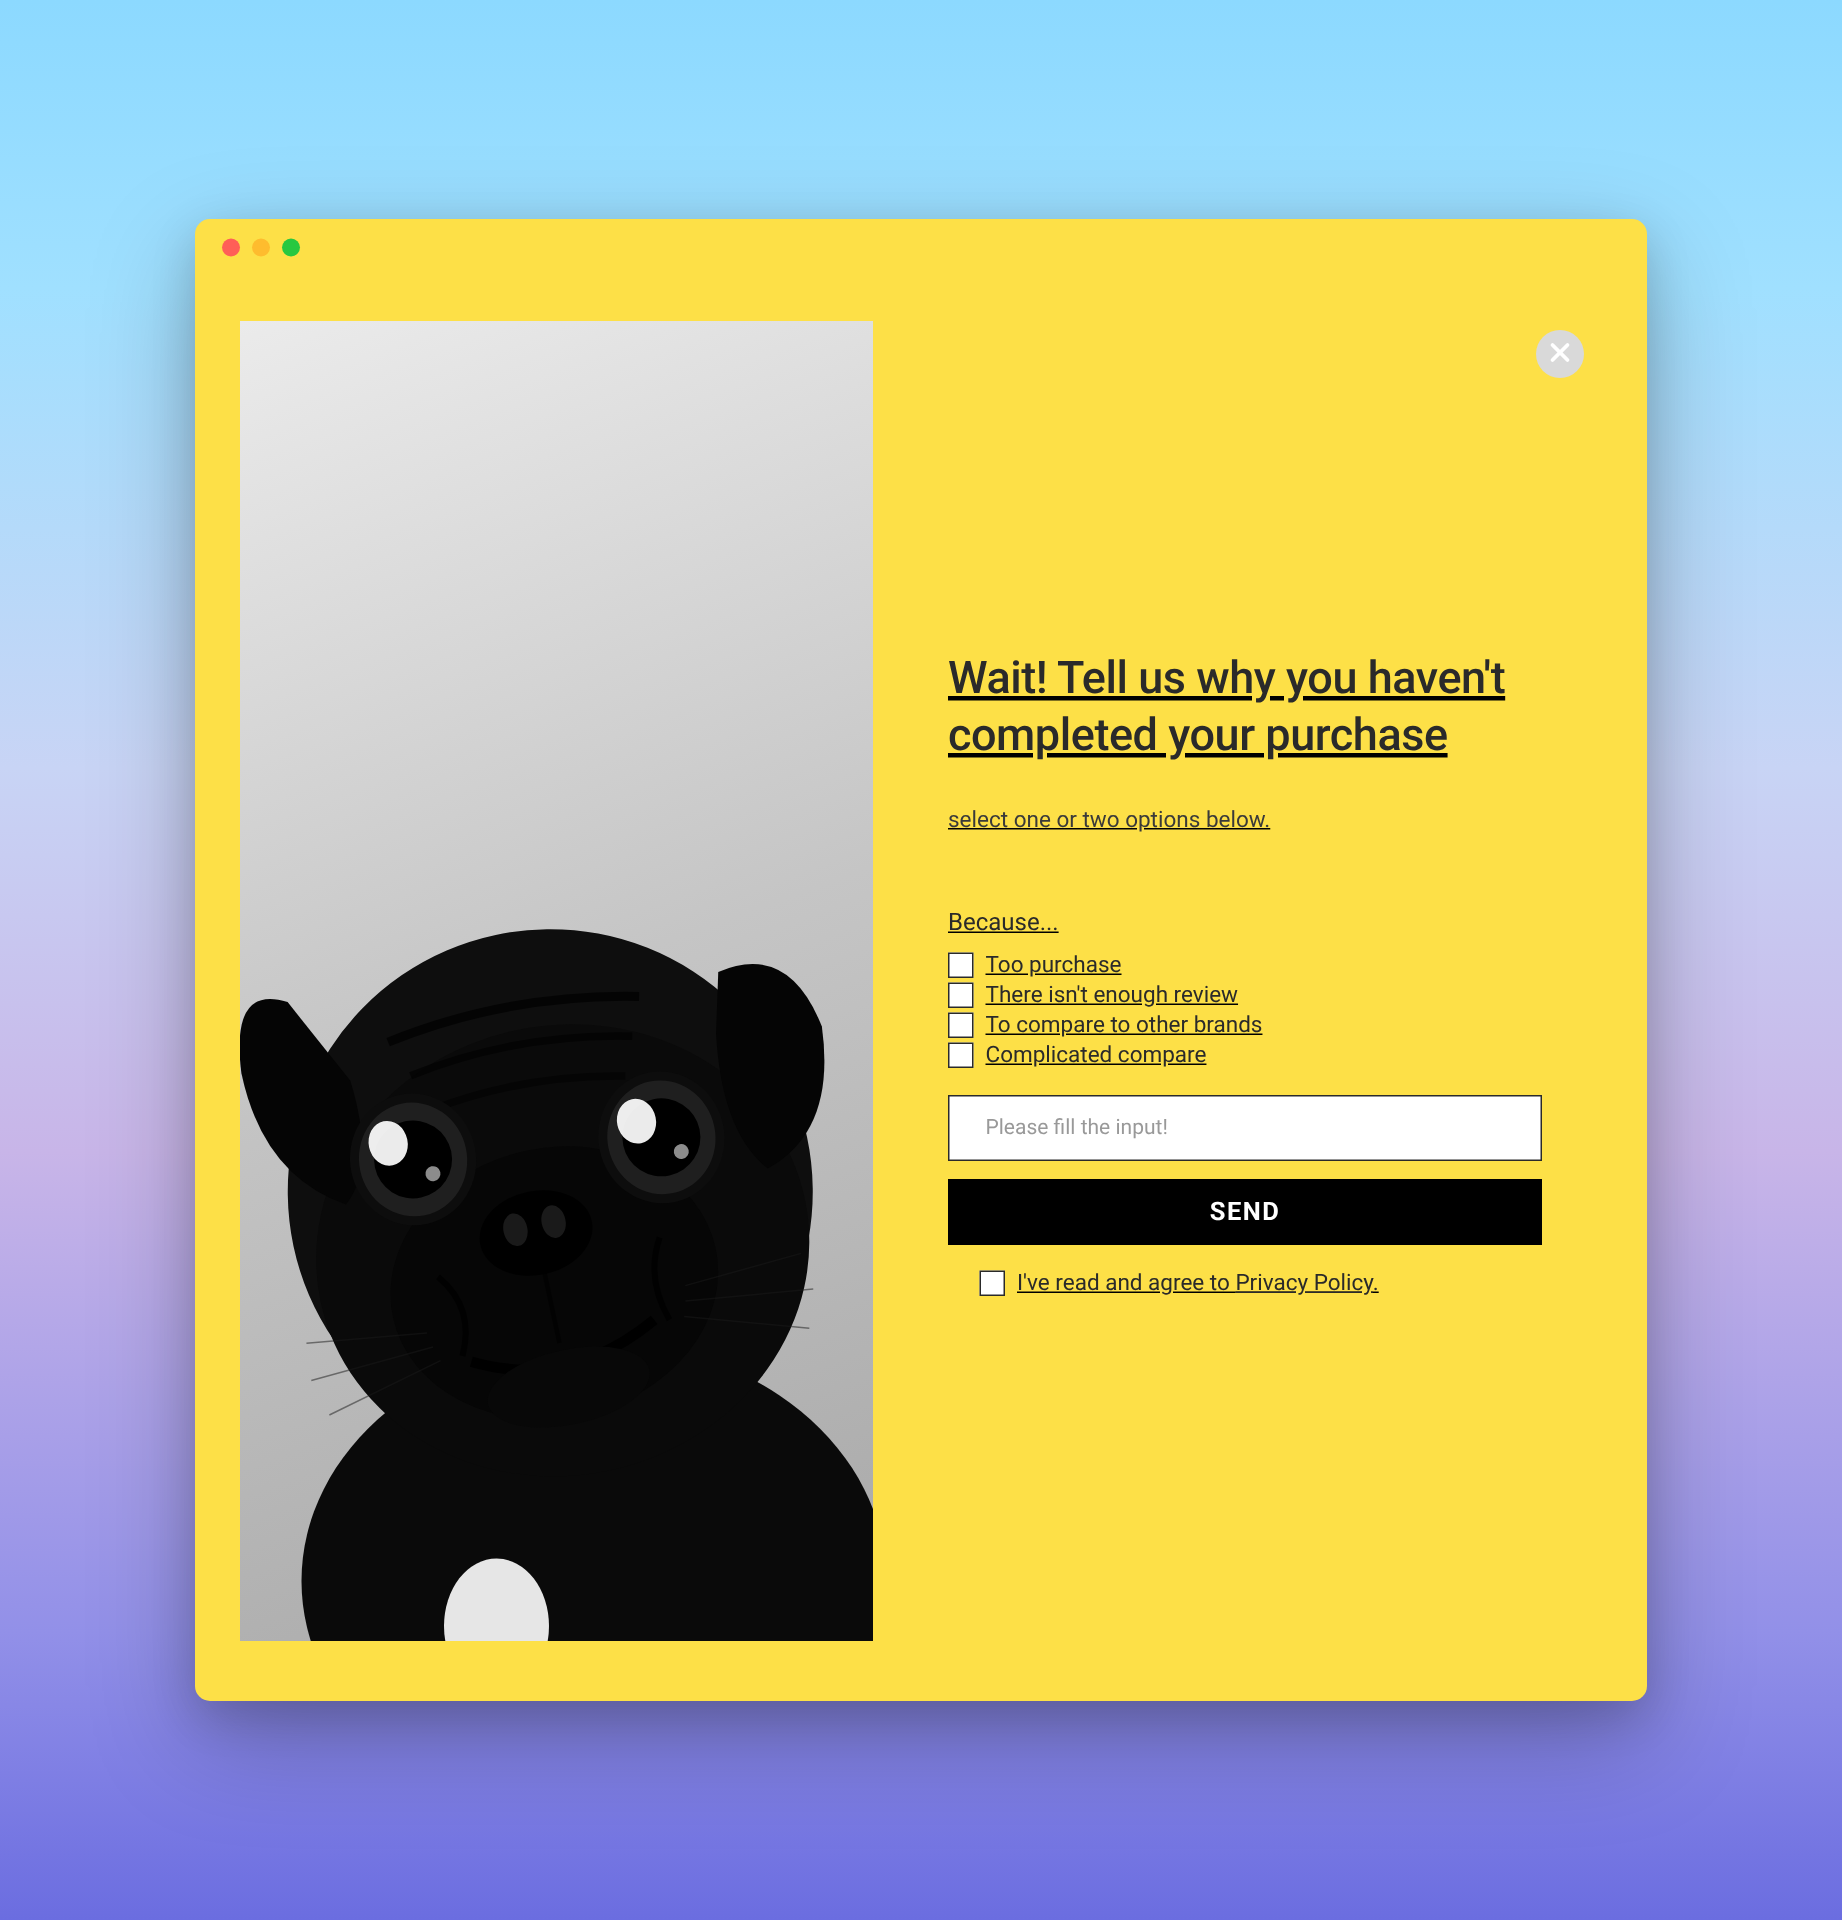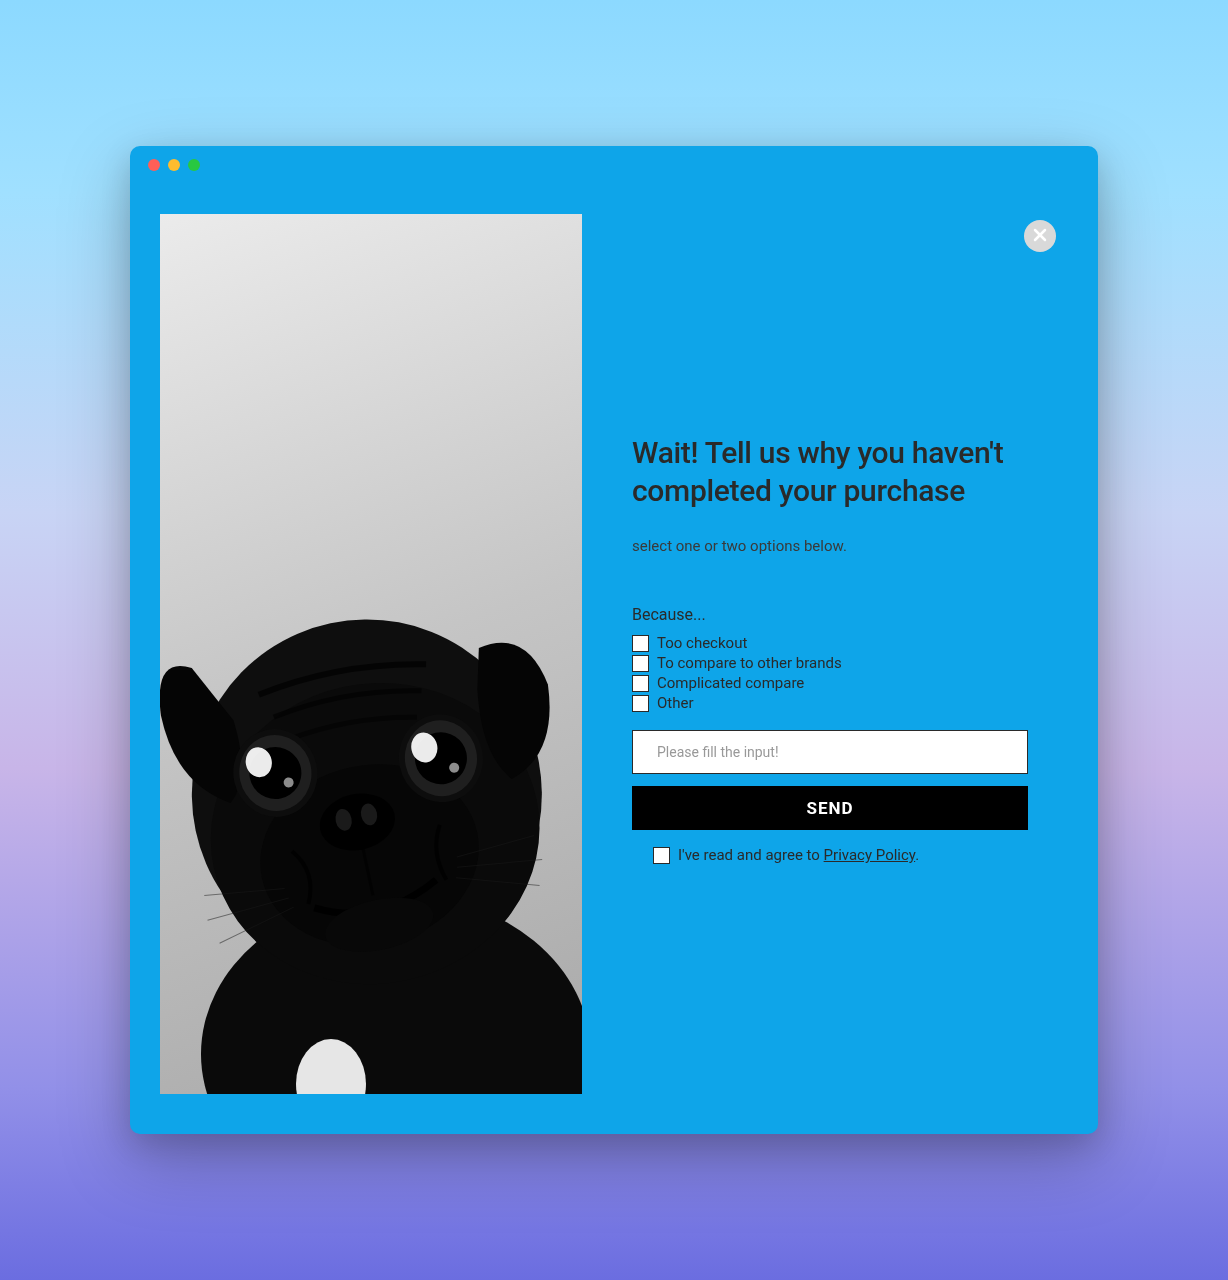--- a/index.html
+++ b/index.html
@@ -13,24 +13,25 @@
       background: linear-gradient(180deg, #8cd9ff 0%, #a0e0ff 15%, #c8d4f5 40%, #c8b5e8 60%, #9290e8 85%, #6b6de0 100%);
       min-height: 100vh;
       display: flex;
       align-items: center;
       justify-content: center;
       padding: 40px;
     }
     
     .window {
       width: 968px;
-      background: #0ea5e9;
+      background: #fde047;
       border-radius: 10px;
       box-shadow: 0 25px 70px rgba(0,0,0,0.25), 0 10px 30px rgba(0,0,0,0.15);
       overflow: hidden;
+      text-decoration: underline;
     }
     
     .titlebar {
       height: 38px;
       display: flex;
       align-items: center;
       padding: 0 18px;
       gap: 8px;
     }
     
@@ -269,33 +270,33 @@
       </div>
 
       <div class="form-side">
         <h1 class="heading">Wait! Tell us why you haven't completed your purchase</h1>
         <p class="subtitle">select one or two options below.</p>
         <p class="options-label">Because...</p>
         
         <div class="checkbox-group">
           <div class="checkbox-row">
             <div class="checkbox"></div>
-            <span class="checkbox-label">Too checkout</span>
+            <span class="checkbox-label">Too purchase</span>
+          </div>
+          <div class="checkbox-row">
+            <div class="checkbox"></div>
+            <span class="checkbox-label">There isn't enough review</span>
           </div>
           <div class="checkbox-row">
             <div class="checkbox"></div>
             <span class="checkbox-label">To compare to other brands</span>
           </div>
           <div class="checkbox-row">
             <div class="checkbox"></div>
             <span class="checkbox-label">Complicated compare</span>
-          </div>
-          <div class="checkbox-row">
-            <div class="checkbox"></div>
-            <span class="checkbox-label">Other</span>
           </div>
         </div>
         
         <input type="text" class="text-input" placeholder="Please fill the input!" style="">
         
         <button class="send-btn">SEND</button>
         
         <div class="consent-row">
           <div class="checkbox"></div>
           <span class="consent-text">

